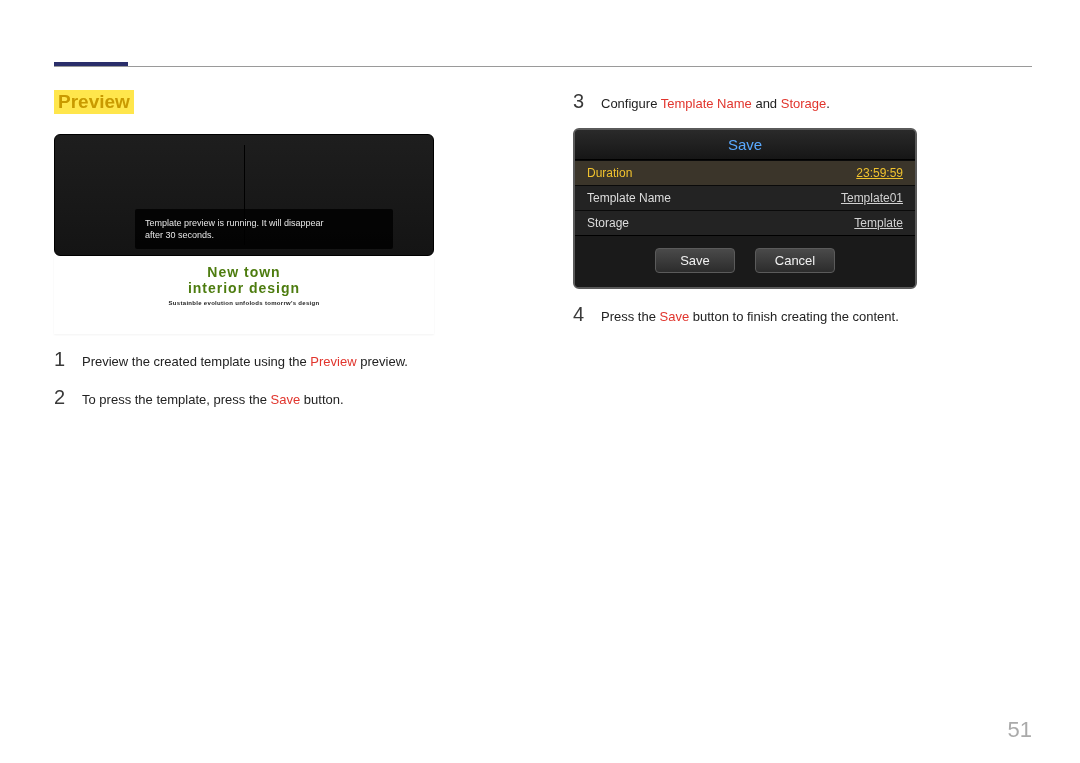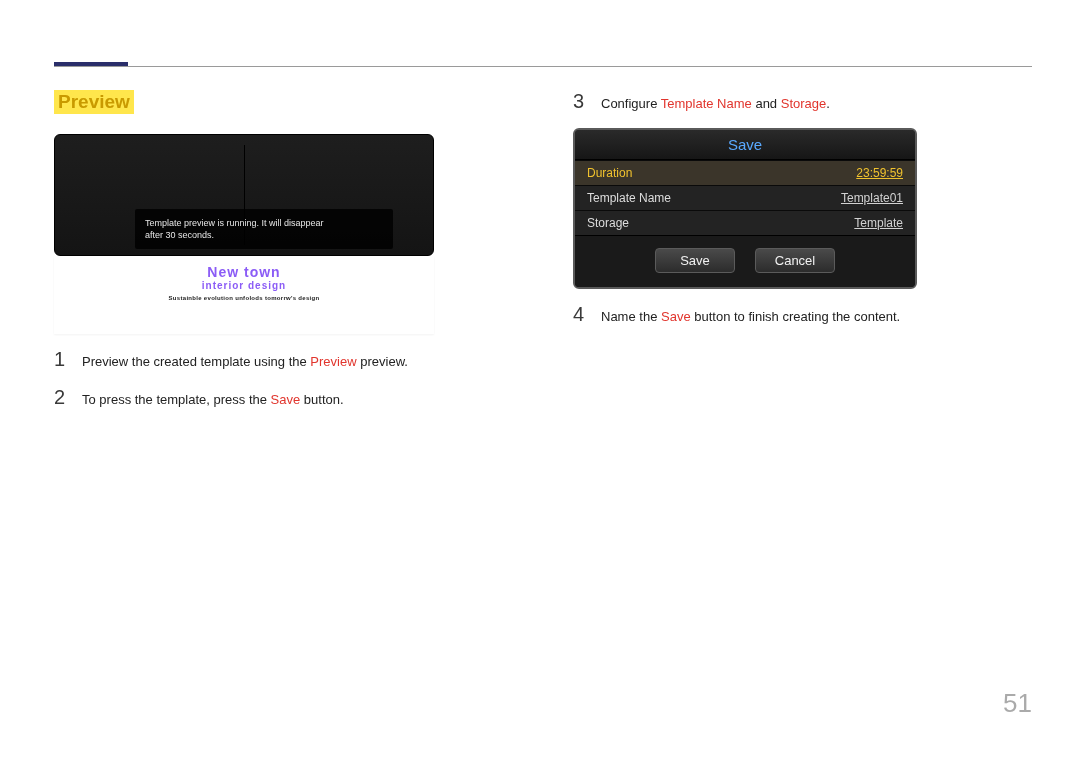--- a/index.html
+++ b/index.html
@@ -82,23 +82,23 @@
     padding: 8px 10px;
     border-radius: 2px;
   }
   .preview-white {
     height: 70px;
     background: #fff;
     text-align: center;
     padding-top: 8px;
     box-shadow: 0 1px 2px rgba(0,0,0,0.05);
   }
-  .pw-line1, .pw-line2 { font-weight: 700; color:#8b5cf6; }
+  .pw-line1, .pw-line2 { font-weight: 700; color:#4d7c0f; }
   .pw-line1 { font-size: 14px; letter-spacing: 1px;}
-  .pw-line2 { font-size: 10px; letter-spacing: 1px;}
+  .pw-line2 { font-size: 14px; letter-spacing: 1px;}
   .pw-sub { font-size: 6px; font-weight:700; color:#222; margin-top:4px; letter-spacing:0.3px;}
 
   .step { display:flex; gap:14px; margin: 14px 0; }
   .step-num { font-size: 20px; font-weight:400; color:#3a3a3a; min-width:14px; }
   .step-text { font-size: 13px; color:#222; line-height:1.5; padding-top:4px;}
   .hl { color:#e1352d; }
 
   
   .save-box {
     width: 340px;
@@ -141,22 +141,22 @@
     border-radius: 4px;
     background: linear-gradient(180deg,#4a4a4a,#2c2c2c);
     border:1px solid #5b5b5b;
     color:#f1f1f1;
     font-size:13px;
   }
 
   .page-number {
     position:absolute;
     right: 48px;
-    bottom: 44px;
-    font-size: 26px;
+    bottom: 20px;
+    font-size: 22px;
     color:#aaa;
   }
 </style>
 </head>
 <body>
 
 <div class="page">
   <div class="top-rule"></div>
   <div class="top-accent"></div>
 
@@ -221,21 +221,21 @@
 
         <div class="save-buttons">
           <div class="sbtn">Save</div>
           <div class="sbtn">Cancel</div>
         </div>
       </div>
 
       <div class="step">
         <div class="step-num">4</div>
         <div class="step-text">
-          <span>Name the </span><span class="hl">Save</span><span> button to finish creating the content.</span>
+          <span>Press the </span><span class="hl">Save</span><span> button to finish creating the content.</span>
         </div>
       </div>
 
     </div>
   </div>
 
   <div class="page-number">51</div>
 </div>
 
 </body></html>

